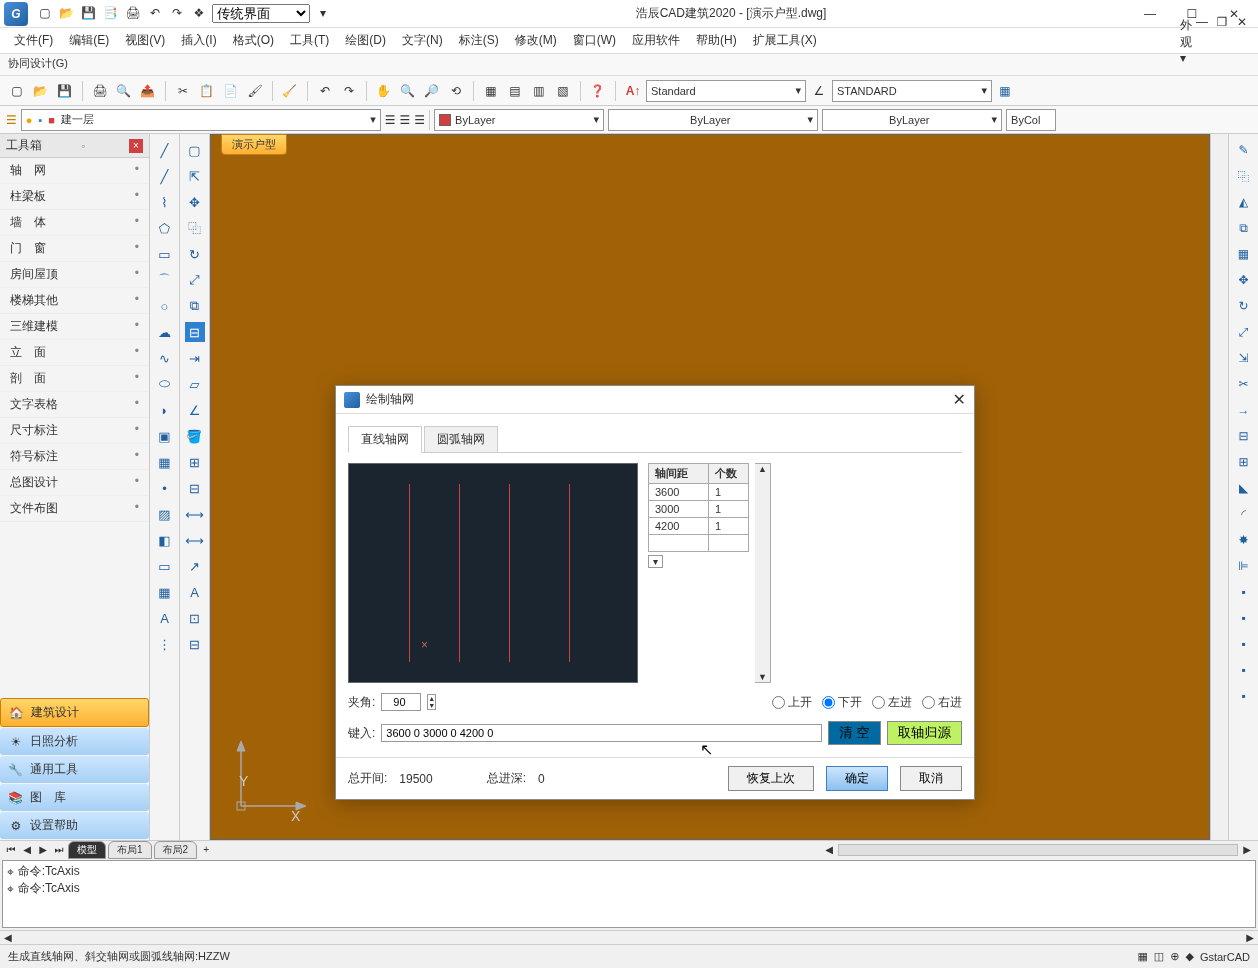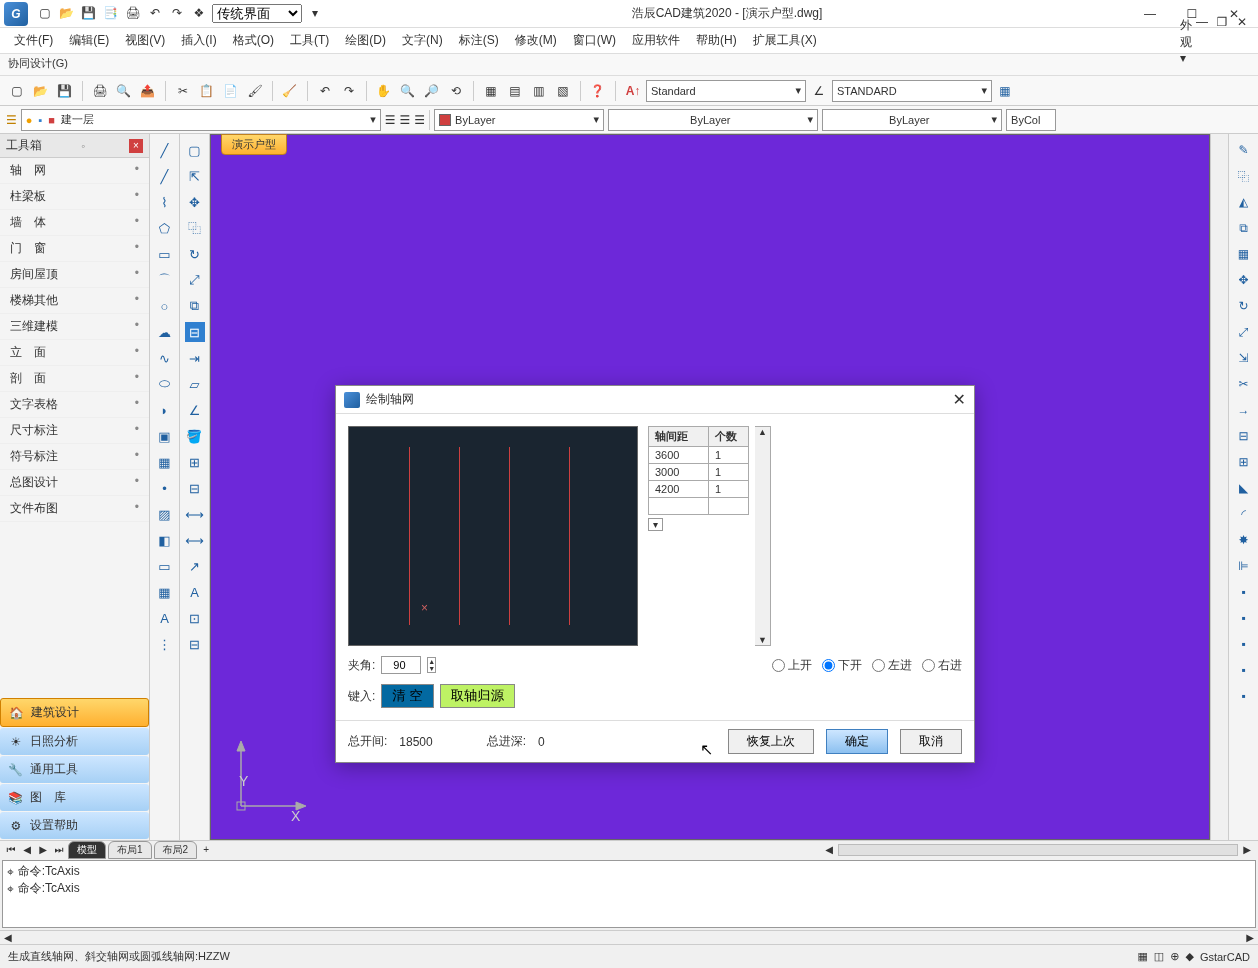--- a/index.html
+++ b/index.html
@@ -30,21 +30,21 @@
 .leftpanel .item { padding:4px 10px; border-bottom:1px solid #eee; cursor:pointer; display:flex; }
 .leftpanel .item .arr { margin-left:auto; color:#888; }
 .leftpanel .cats { }
 .leftpanel .cat { padding:5px 8px; display:flex; align-items:center; gap:6px; cursor:pointer; }
 .leftpanel .cat.active { background: linear-gradient(#ffd76b,#ffb030); border:1px solid #d08000; border-radius:3px; }
 .leftpanel .cat.blue { background: linear-gradient(#cde6ff,#a6d0f5); border-radius:3px; margin:1px 0;}
 .leftpanel .cat .ico { width:16px;height:16px;display:flex;align-items:center;justify-content:center; }
 .drawcol { width: 30px; background:#f4f4f4; border-right:1px solid #ccc; display:flex; flex-direction:column; align-items:center; gap:6px; padding:6px 0; }
 .drawcol2 { width: 30px; background:#f4f4f4; border-right:1px solid #ccc; display:flex; flex-direction:column; align-items:center; gap:6px; padding:6px 0; }
 .drawcol .db, .drawcol2 .db { width:20px;height:20px;display:flex;align-items:center;justify-content:center;cursor:pointer;font-size:13px;color:#2060a0; }
-.canvas { flex:1; background:#6d28d9; position:relative; border:1px solid #666; }
+.canvas { flex:1; background:#a16207; position:relative; border:1px solid #666; }
 .canvas .tab { position:absolute; top:-1px; left:10px; background:linear-gradient(#ffd76b,#ffb030); padding:2px 10px; border:1px solid #c08020; border-radius:0 0 4px 4px; font-size:11px; }
 .canvas .ucs { position:absolute; bottom:20px; left:20px; color:#ccc; font-size:14px; }
 .canvas .ucs .y { position:absolute; bottom:30px; left:8px; }
 .canvas .ucs .x { position:absolute; bottom:-5px; left:60px; }
 .canvas .ucs svg { stroke:#aaa; }
 .rightcol { width: 30px; background:#f4f4f4; border-left:1px solid #ccc; display:flex; flex-direction:column; align-items:center; gap:6px; padding:6px 0; }
 .rightcol .db { width:20px;height:20px;display:flex;align-items:center;justify-content:center;cursor:pointer;color:#2060a0; }
 .vscroll { width:18px; background:#f0f0f0; border-left:1px solid #ccc; }
 .bottom { height:128px; display:flex; flex-direction:column; }
 .hscroll { height:18px; background:#f0f0f0; border-top:1px solid #ccc; display:flex; align-items:center; padding:0 4px; gap:2px; font-size:10px; }
@@ -90,21 +90,21 @@
   <div class="logo">G</div>
   <div class="toolbtns">
     <span class="tbtn">▢</span>
     <span class="tbtn">📂</span>
     <span class="tbtn">💾</span>
     <span class="tbtn">📑</span>
     <span class="tbtn">🖨</span>
     <span class="tbtn">↶</span>
     <span class="tbtn">↷</span>
     <span class="tbtn">❖</span>
-    <select class="combo" style="width:90px"><option>传统界面</option></select>
+    <select class="combo" style="width:98px"><option>传统界面</option></select>
     <span class="tbtn">▾</span>
   </div>
   <div class="title">浩辰CAD建筑2020 - [演示户型.dwg]</div>
   <div class="winbtns">
     <span>—</span>
     <span>☐</span>
     <span>✕</span>
   </div>
 </div>
 
@@ -424,20 +424,24 @@
   </div>
 </div>
 
 <div class="dialog">
   <div class="dtitle">
     <span class="dlogo"></span>
     <span>绘制轴网</span>
     <span class="dx">✕</span>
   </div>
   <div class="dbody">
+    <div class="dtabs">
+      <div class="dtab active">直线轴网</div>
+      <div class="dtab">圆弧轴网</div>
+    </div>
     <div class="dmain">
       <div class="preview">
         <div class="vline" style="left:60px"></div>
         <div class="vline" style="left:110px"></div>
         <div class="vline" style="left:160px"></div>
         <div class="vline" style="left:220px"></div>
         <div class="xmark" style="left:72px;bottom:30px">×</div>
       </div>
       <div class="tablewrap">
         <div>
@@ -498,27 +502,28 @@
             <span>左进</span>
           </label>
         <label>
             <input type="radio" name="dir" style="">
             <span>右进</span>
           </label>
       </div>
     </div>
     <div class="drow">
       <span>键入:</span>
+      <input type="text" style="flex: 1 1 0%;" value="3600 0 3000 0 4200 0">
       <button style="padding:2px 10px;border:1px solid #888;background:#0369a1">清 空</button>
       <button style="padding:2px 10px;border:1px solid #888;background:#bef264">取轴归源</button>
     </div>
   </div>
   <div class="dbtns">
     <span>总开间:</span>
-    <span>18500</span>
+    <span>19500</span>
     <span style="width:30px"></span>
     <span>总进深:</span>
     <span>0</span>
     <div style="flex:1"></div>
     <button>恢复上次</button>
     <button class="primary">确定</button>
     <button>取消</button>
   </div>
 </div>
 

